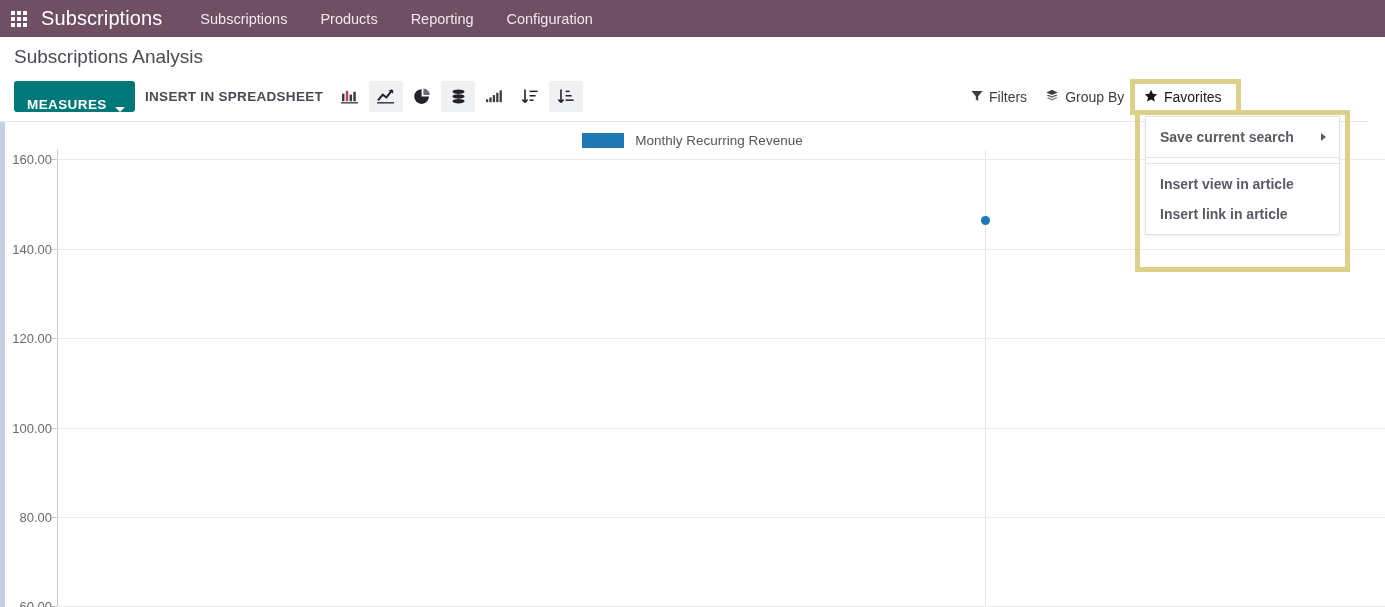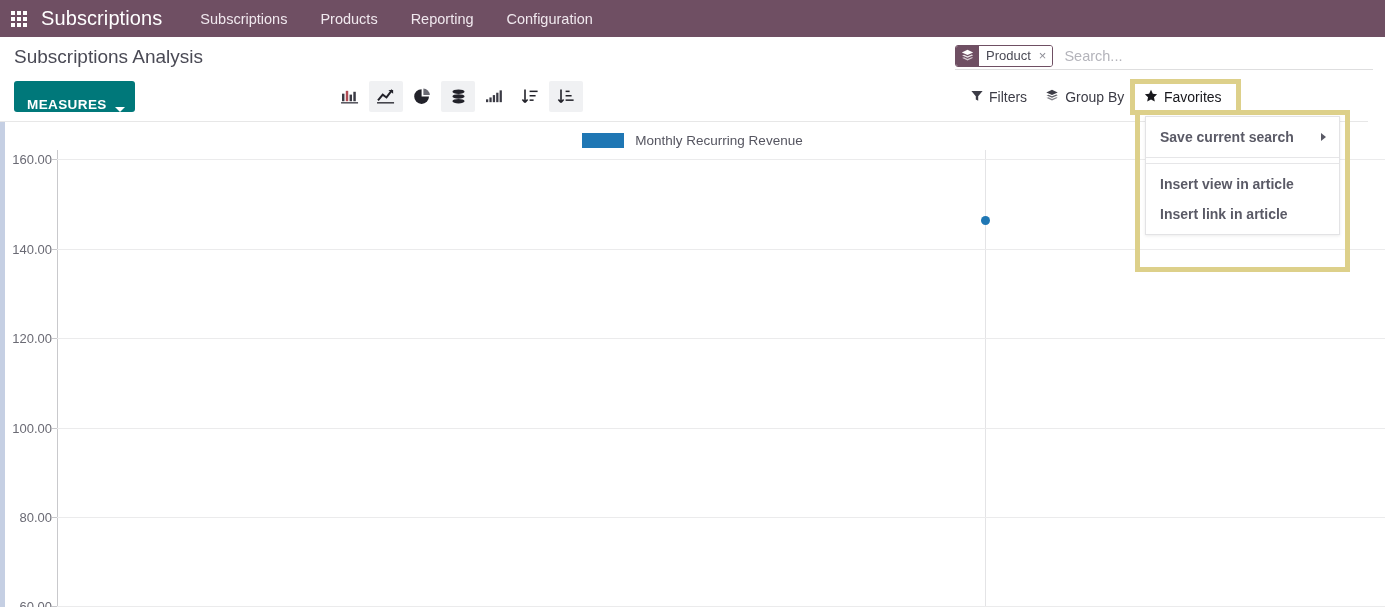--- a/index.html
+++ b/index.html
@@ -258,40 +258,27 @@
   <div class="nav-item">Subscriptions</div>
   <div class="nav-item">Products</div>
   <div class="nav-item">Reporting</div>
   <div class="nav-item">Configuration</div>
 </div>
 
 <div id="control-panel">
 
   <div id="page-title">Subscriptions Analysis</div>
 
-  <div id="searchview">
-    <div class="facet">
-      <span class="facet-icon">
-        <svg width="13" height="13" viewBox="0 0 16 16" fill="#ffffff">
-          <path d="M8 1 1 4.2l7 3.2 7-3.2L8 1z"></path>
-          <path d="M1 7.6l7 3.2 7-3.2-1.7-.8L8 9l-4.3-2-1.7.6z" opacity=".85"></path>
-          <path d="M1 10.9l7 3.2 7-3.2-1.7-.8L8 12.3 3.7 10.3l-1.7.6z" opacity=".7"></path>
-        </svg>
-      </span>
-      <span class="facet-label">Product</span>
-      <span class="facet-x">×</span>
-    </div>
-    <input id="search-input" type="text" placeholder="Search..." style="">
-  </div>
 
   <button id="btn-measures">
     <span>MEASURES</span>
     <span class="caret-down"></span>
   </button>
 
+  <button id="btn-spreadsheet">INSERT IN SPREADSHEET</button>
 
   <div id="view-switcher">
 
     <div class="vs-btn">
       <svg width="19" height="17" viewBox="0 0 20 18">
         <rect x="1" y="6" width="2.6" height="8" fill="#3a3a44"></rect>
         <rect x="5" y="3" width="2.6" height="11" fill="#b04a52"></rect>
         <rect x="9" y="7" width="2.6" height="7" fill="#3a3a44"></rect>
         <rect x="13" y="4" width="2.6" height="10" fill="#3a3a44"></rect>
         <rect x="0" y="15" width="18" height="1.4" fill="#3a3a44"></rect>

